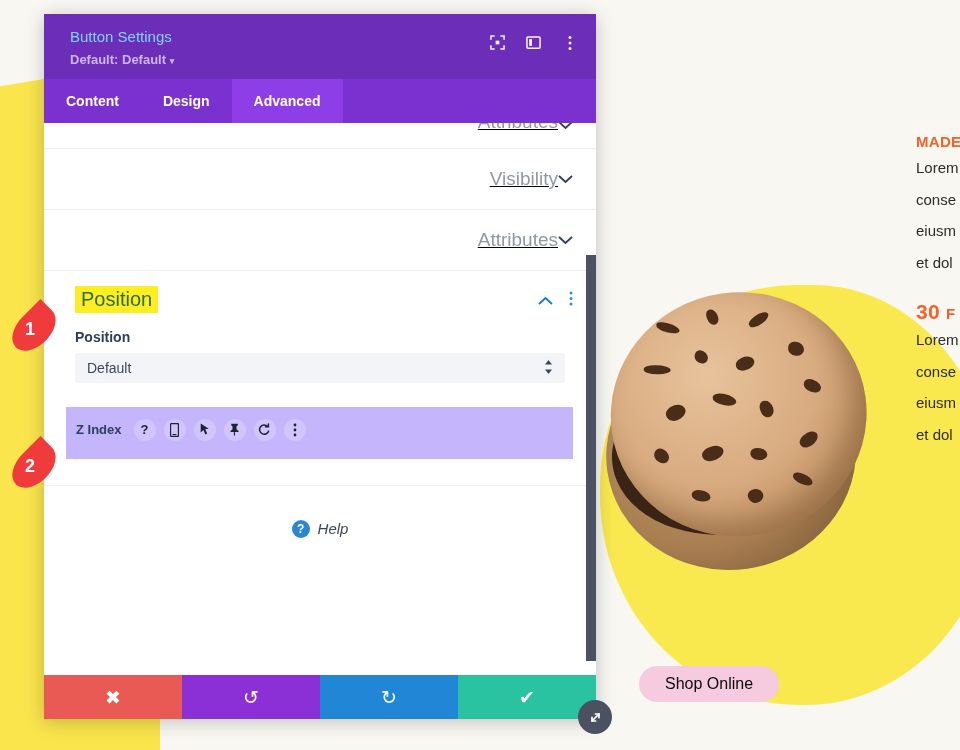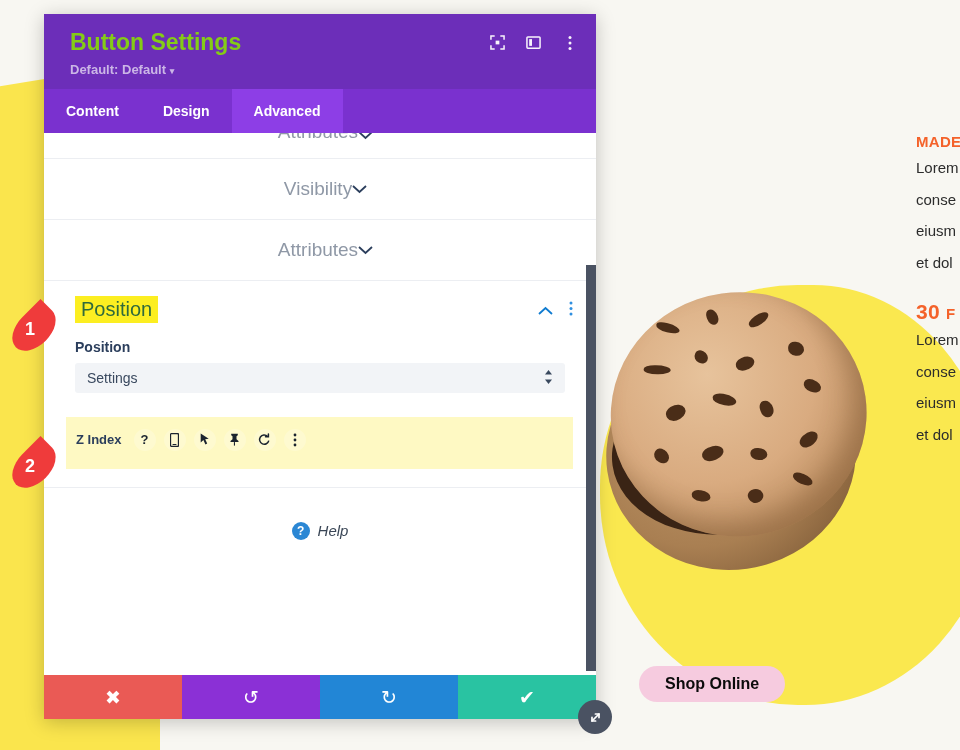--- a/index.html
+++ b/index.html
@@ -77,21 +77,21 @@
     background: #4a2d18;
     border-radius: 40% 55% 45% 50%;
   }
 
   .shop-btn {
     position: absolute; left: 639px; top: 666px;
     padding: 9px 26px;
     background: #f6cbdf;
     color: #0b0b0b;
     border: none; border-radius: 40px;
-    font-size: 16px; font-weight: bold;
+    font-size: 16px; font-weight: normal;
     font-family: "Liberation Sans", sans-serif;
     cursor: pointer;
   }
 
   .copy-col {
     position: absolute; left: 916px; top: 128px;
     width: 120px;
   }
   .copy-h { color: #f4622a; font-size: 21px; font-weight: bold; letter-spacing: .3px;
             font-variant: small-caps; text-transform: lowercase; white-space: nowrap; }
@@ -107,43 +107,44 @@
     box-shadow: 0 3px 18px rgba(0,0,0,.22);
     display: flex; flex-direction: column;
     overflow: hidden;
   }
 
   .modal-head {
     background: #6c2eb9;
     padding: 14px 18px 12px 26px;
     display: flex; align-items: flex-start; justify-content: space-between;
   }
-  .modal-title { color: #84cc16; font-size: 23px; font-weight: bold; line-height: 1.25; }
+  .modal-title { color: #7dd3fc; font-size: 15px; font-weight: normal; line-height: 1.25; }
   .modal-preset { color: #cbb6e6; font-size: 13px; font-weight: bold; margin-top: 5px; }
   .caret { font-size: 9px; }
   .head-icons { display: flex; align-items: center; gap: 19px; padding-top: 6px; }
   .hicon { width: 17px; height: 17px; color: #fff; opacity: .95; cursor: pointer;
            display: flex; align-items: center; justify-content: center; }
 
   .tabs { background: #7a31cf; display: flex; height: 44px; }
   .tab {
     padding: 0 22px; display: flex; align-items: center;
     color: #fff; font-size: 14px; font-weight: bold; cursor: pointer;
   }
   .tab.active { background: #8d3ee6; }
 
   .panel-body { position: relative; flex: 1; background: #fff; overflow: hidden; }
 
   .acc-row {
     position: relative;
     height: 61px;
     border-bottom: 1px solid #eceef2;
-    display: flex; align-items: center; justify-content: center;
+    display: flex; align-items: center; justify-content: flex-end;
     padding: 0 23px 0 34px;
     cursor: pointer;
+    text-decoration: underline;
   }
   .acc-label { color: #8f98a6; font-size: 19px; }
   .chev { color: #2b3e5c; font-size: 15px; line-height: 1; }
 
   .acc-row.clipped { height: 26px; align-items: flex-start; border-bottom: 1px solid #eceef2; }
   .acc-row.clipped .acc-label { margin-top: -12px; }
   .acc-row.clipped .chev { margin-top: -6px; }
 
   .pos-section { border-bottom: 1px solid #eceef2; padding-bottom: 18px; }
   .pos-head {
@@ -161,22 +162,22 @@
   .field { padding: 0 31px; }
   .field-label { color: #2b3e5c; font-size: 14px; font-weight: bold; margin-bottom: 8px; }
   .select {
     height: 30px; background: #f2f4f7; border: none; border-radius: 3px;
     display: flex; align-items: center; justify-content: space-between;
     padding: 0 12px; color: #39485e; font-size: 14px; cursor: pointer;
   }
   .sel-arrows { font-size: 10px; line-height: 9px; text-align: center; color: #39485e; }
 
   .zrow {
-    margin: 24px 23px 0 22px;
-    background: #fef9c3;
+    margin: 24px 23px 8px 22px;
+    background: #c4b5fd;
     padding: 12px 14px 18px 10px;
   }
   .zrow-top { display: flex; align-items: center; gap: 8px; }
   .zlabel { color: #2b3e5c; font-size: 13px; font-weight: bold; margin-right: 4px; }
   .zicon {
     width: 22px; height: 22px; border-radius: 50%;
     background: rgba(255,255,255,.22);
     display: flex; align-items: center; justify-content: center;
     color: #1b2430; font-size: 13px; font-weight: bold; cursor: pointer;
   }
@@ -380,21 +381,21 @@
                   <circle cx="2" cy="7.5" r="1.5"></circle>
                   <circle cx="2" cy="13" r="1.5"></circle>
               </svg>
             </span>
           </span>
         </div>
 
         <div class="field">
           <div class="field-label">Position</div>
           <div class="select">
-            <span>Settings</span>
+            <span>Default</span>
             <span class="sel-arrows">
               <svg width="9" height="14" viewBox="0 0 9 14" fill="#39485e">
                 <path d="M4.5 0L8 4.4H1z"></path>
                   <path d="M4.5 14L1 9.6h7z"></path>
               </svg>
             </span>
           </div>
         </div>
 
         <div class="zrow">

